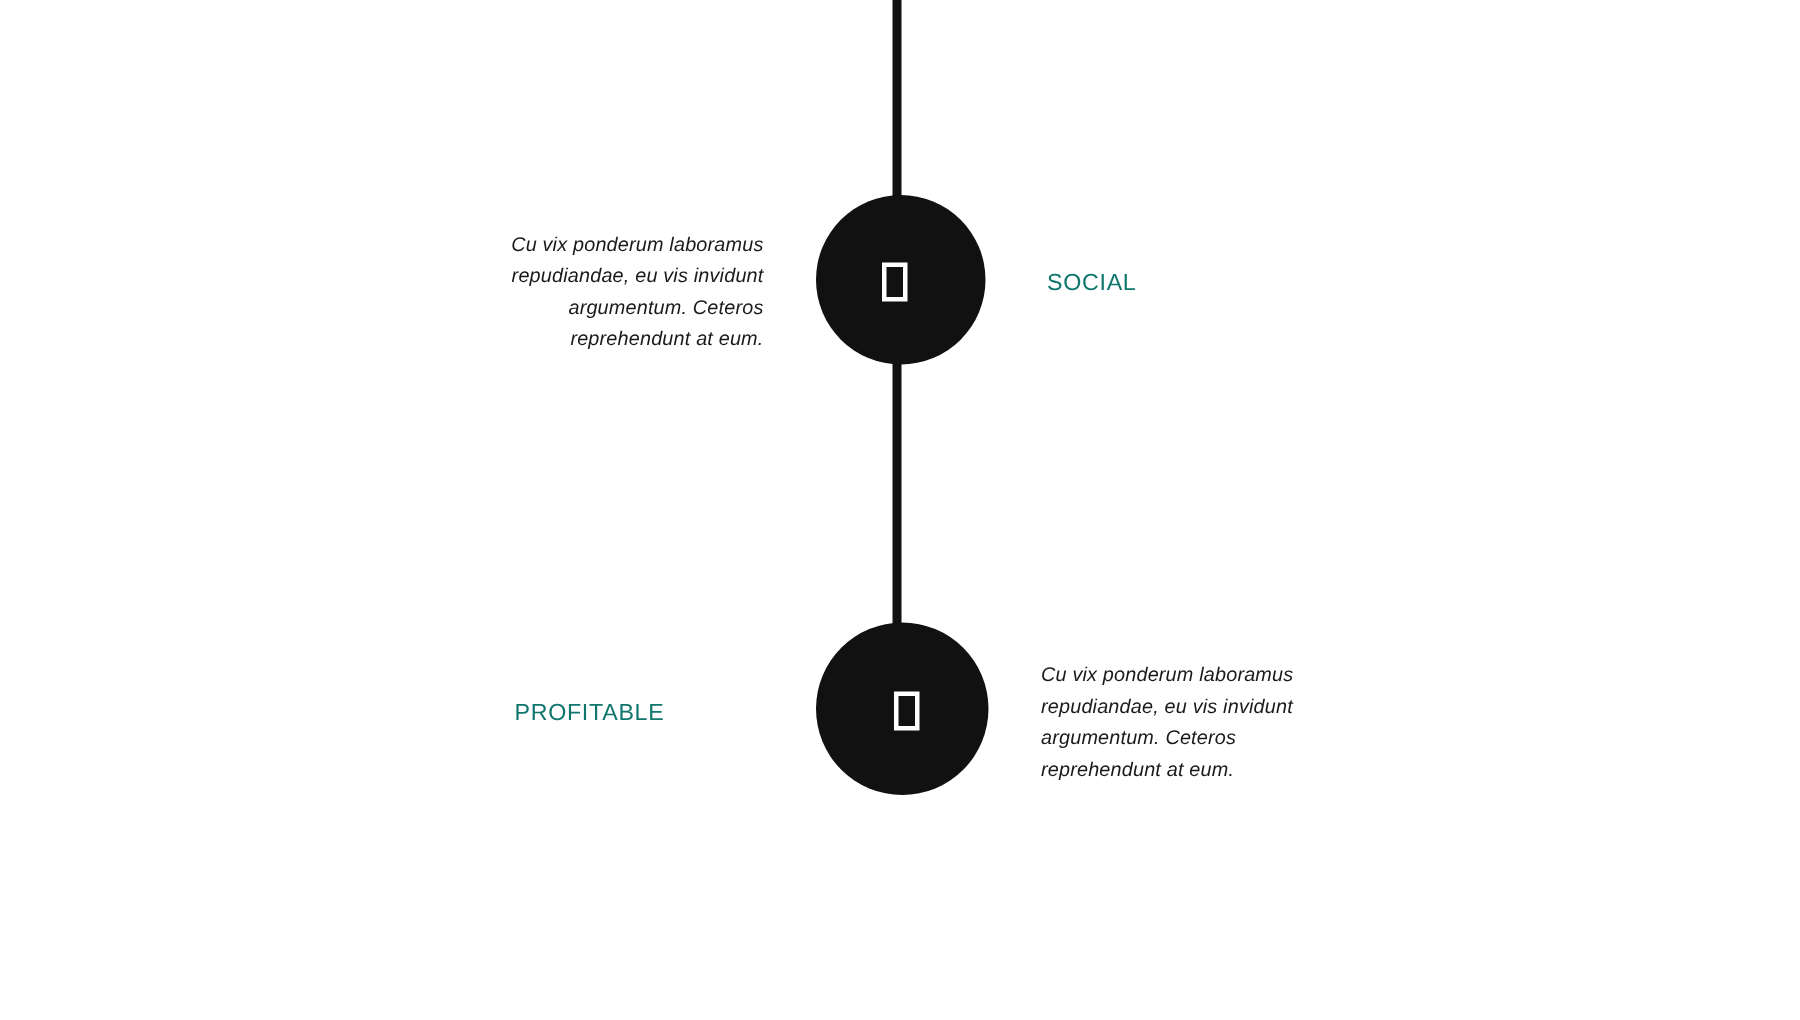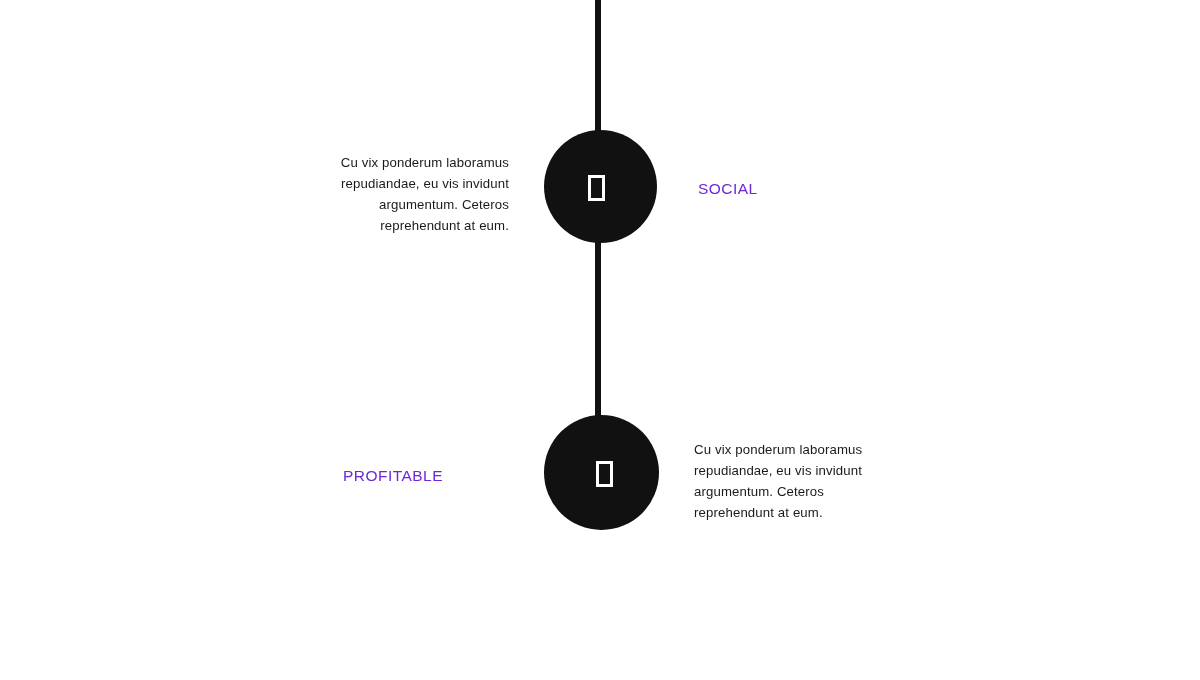--- a/index.html
+++ b/index.html
@@ -63,39 +63,40 @@
   .node-social .tofu-wrap { transform: translate(-4px, 1px); }
   .node-profitable .tofu-wrap { transform: translate(3px, 1px); }
 
   
   .para {
     position: absolute;
     font-size: 13.2px;
     line-height: 21px;
     color: #1a1a1a;
     letter-spacing: 0.01em;
+    font-style: italic;
   }
   .para-top {
     left: 309px;
     top: 152px;
     width: 200px;
     text-align: right;
   }
   .para-bottom {
     left: 694px;
     top: 439px;
     width: 205px;
     text-align: left;
   }
 
   .label {
     position: absolute;
     font-size: 15.5px;
     line-height: 20px;
-    color: #6d28d9;
+    color: #0f766e;
     letter-spacing: 0.03em;
     white-space: nowrap;
   }
   .label-social {
     left: 698px;
     top: 179px;
     text-align: left;
   }
   .label-profitable {
     left: 343px;

